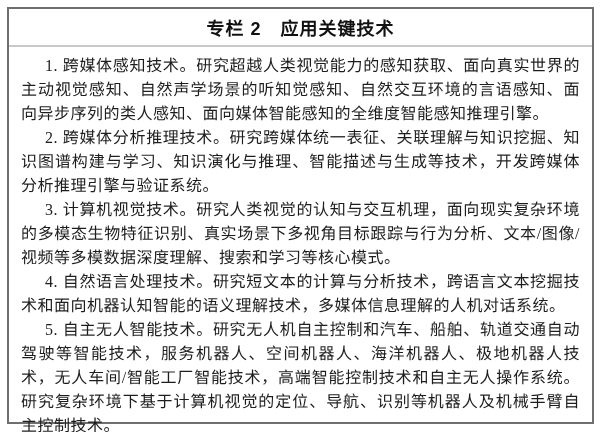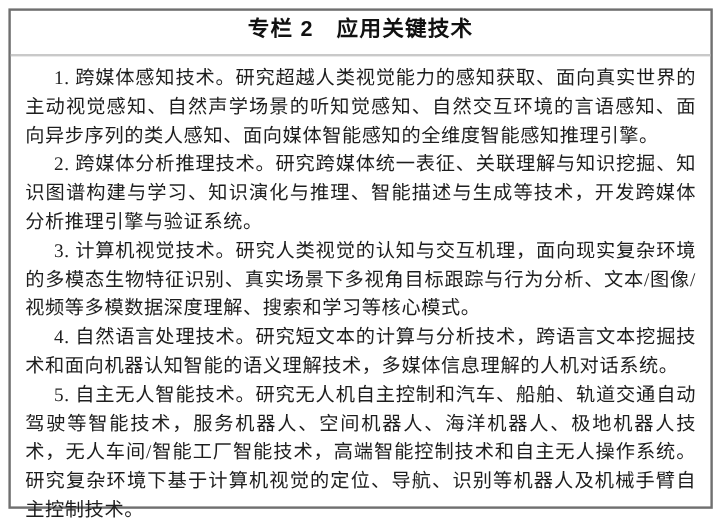--- a/index.html
+++ b/index.html
@@ -16,21 +16,21 @@
     top: 7px;
     width: 587px;
     height: 417px;
     box-sizing: border-box;
     border: 2px solid #6f6f6f;
     background: #ffffff;
   }
   .title-row {
     height: 36px;
     display: flex;
-    align-items: flex-start;
+    align-items: center;
     justify-content: center;
     border-bottom: 2px solid #c9c9c9;
   }
   .panel-title {
     font-family: "Liberation Sans", "DejaVu Sans", sans-serif;
     font-weight: bold;
     font-size: 18px;
     color: #111111;
     letter-spacing: 1px;
     white-space: pre;

